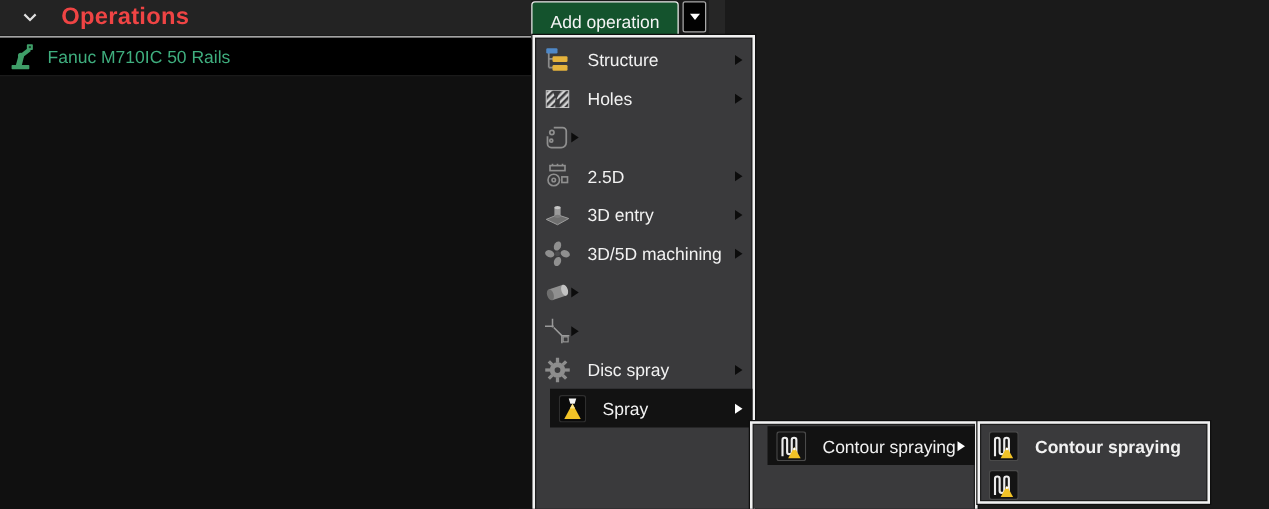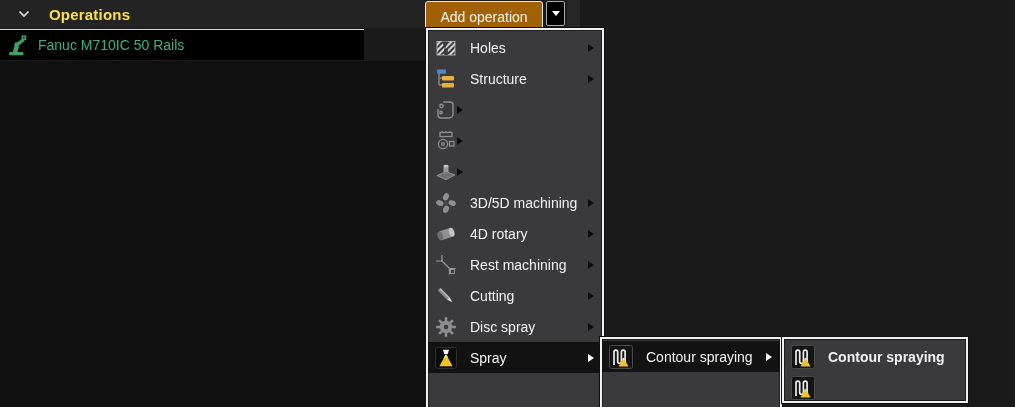--- a/index.html
+++ b/index.html
@@ -5,49 +5,49 @@
   html,body{margin:0;padding:0;}
   body{
     width:1015px;height:407px;overflow:hidden;position:relative;
     background:#1a1a1a;font-family:"Liberation Sans",sans-serif;color:#ededed;
     -webkit-font-smoothing:antialiased;
   }
   .abs{position:absolute;}
   
   .hdr{left:0;top:0;width:425px;height:28px;background:#232323;display:flex;align-items:center;}
   .hdr .chev{margin-left:16px;width:16px;height:16px;display:flex;align-items:center;justify-content:center;}
-  .hdr .ttl{margin-left:17px;font-size:15px;font-weight:bold;color:#fde047;letter-spacing:.2px;}
+  .hdr .ttl{margin-left:17px;font-size:19px;font-weight:bold;color:#ef4444;letter-spacing:.2px;}
   
   .lpanel{left:0;top:61px;width:425px;height:346px;background:#101010;}
   
-  .trow{left:0;top:29px;width:364px;height:31px;background:#000;border-top:1px solid #d8d8d8;
+  .trow{left:0;top:29px;width:425px;height:31px;background:#000;border-top:1px solid #d8d8d8;
         display:flex;align-items:center;box-sizing:border-box;}
   .trow .ric{margin-left:6px;width:24px;height:24px;flex:none;}
   .trow .rlbl{margin-left:8px;font-size:14px;color:#3fae7e;}
   
-  .addbtn{left:425px;top:1px;width:118px;height:32px;background:#a16207;border:1px solid #ececec;
+  .addbtn{left:425px;top:1px;width:118px;height:32px;background:#14532d;border:1px solid #ececec;
           border-radius:3px;box-sizing:border-box;display:flex;align-items:center;justify-content:center;
           font-size:14px;color:#f5f5f5;cursor:default;}
   .arrbtn{left:546px;top:1px;width:19px;height:25px;background:#020202;border:1px solid #a8a8a8;
           border-radius:2px;box-sizing:border-box;display:flex;align-items:center;justify-content:center;}
   .dna{width:0;height:0;border-left:4.5px solid transparent;border-right:4.5px solid transparent;border-top:5px solid #fff;}
   .sliver{left:567px;top:0;width:13px;height:28px;background:#262626;}
   
   .menu{background:#3a3a3c;border:2px solid #f1f1f1;box-sizing:border-box;
         box-shadow:0 0 0 1px #0f0f0f, inset 0 0 0 1px #1e1e1e;padding-top:2px;}
   .menu1{left:426px;top:28px;width:178px;height:384px;}
   .menu2{left:600px;top:337px;width:182px;height:78px;}
   .menu3{left:782px;top:337px;width:186px;height:66px;}
   .mi{height:31px;display:flex;align-items:center;padding:0 8px 0 7px;box-sizing:border-box;}
   .mi .ic{width:22px;height:22px;flex:none;display:flex;align-items:center;justify-content:center;}
   .mi .ic24{width:24px;height:24px;flex:none;display:flex;align-items:center;justify-content:center;}
   .mi .lbl{margin-left:13px;font-size:14px;flex:1;white-space:nowrap;color:#f2f2f2;}
   .mi .lbl.b{font-weight:bold;}
   .arr{width:0;height:0;border-left:6px solid #0c0c0c;border-top:4.5px solid transparent;border-bottom:4.5px solid transparent;flex:none;}
-  .mi.hl{background:#121212;}
+  .mi.hl{background:#121212;margin-left:12px;}
   .mi.hl .arr{border-left-color:#ffffff;}
   .mi.partial{align-items:flex-start;padding-top:6px;}
   svg{display:block;}
 </style>
 </head>
 <body>
 
 <div class="abs hdr">
   <span class="chev">
     <svg width="14" height="14" viewBox="0 0 14 14">
@@ -81,81 +81,83 @@
 <div class="abs arrbtn">
   <span class="dna"></span>
 </div>
 <div class="abs sliver"></div>
 
 <div class="abs menu menu1">
 
   <div class="mi">
     <span class="ic">
       <svg width="22" height="22" viewBox="0 0 22 22">
+        <path d="M4 5v12 M4 10h4 M4 17h4" stroke="#8a8a8a" stroke-width="1.4" fill="none"></path>
+        <rect x="2" y="1.5" width="9" height="4.2" rx="1" fill="#4f88c7"></rect>
+        <rect x="7" y="8" width="12" height="4.6" rx="1" fill="#e5b33c"></rect>
+        <rect x="7" y="15" width="12" height="4.6" rx="1" fill="#e5b33c"></rect>
+      </svg>
+    </span>
+    <span class="lbl">Structure</span>
+    <span class="arr"></span>
+  </div>
+
+  <div class="mi">
+    <span class="ic">
+      <svg width="22" height="22" viewBox="0 0 22 22">
         <defs>
             <pattern id="hp" width="4" height="4" patternTransform="rotate(45)" patternUnits="userSpaceOnUse">
           <rect width="4" height="4" fill="#d2d2d2"></rect>
               <rect width="2" height="4" fill="#3a3a3c"></rect>
             </pattern>
           </defs>
         <rect x="2" y="4.5" width="18" height="13.5" fill="url(#hp)" stroke="#c5c5c5" stroke-width="0.8"></rect>
         <path d="M7 4.5 L10 12 L13 4.5 Z" fill="#3a3a3c"></path>
         <rect x="9.2" y="11.5" width="3.6" height="6.5" fill="#3a3a3c"></rect>
       </svg>
     </span>
     <span class="lbl">Holes</span>
     <span class="arr"></span>
   </div>
 
   <div class="mi">
     <span class="ic">
-      <svg width="22" height="22" viewBox="0 0 22 22">
-        <path d="M4 5v12 M4 10h4 M4 17h4" stroke="#8a8a8a" stroke-width="1.4" fill="none"></path>
-        <rect x="2" y="1.5" width="9" height="4.2" rx="1" fill="#4f88c7"></rect>
-        <rect x="7" y="8" width="12" height="4.6" rx="1" fill="#e5b33c"></rect>
-        <rect x="7" y="15" width="12" height="4.6" rx="1" fill="#e5b33c"></rect>
-      </svg>
-    </span>
-    <span class="lbl">Structure</span>
-    <span class="arr"></span>
-  </div>
-
-  <div class="mi">
-    <span class="ic">
       <svg width="22" height="22" viewBox="0 0 22 22" fill="none" stroke="#8f8f8f" stroke-width="1.4">
         <path d="M8 3h7a3 3 0 0 1 3 3v9a4 4 0 0 1-4 4H6a3 3 0 0 1-3-3v-6"></path>
         <circle cx="6.5" cy="7" r="1.7"></circle>
           <circle cx="6" cy="13.5" r="1.2"></circle>
       </svg>
     </span>
     <span class="arr"></span>
   </div>
 
   <div class="mi">
     <span class="ic">
       <svg width="22" height="22" viewBox="0 0 22 22" fill="none" stroke="#8f8f8f" stroke-width="1.3">
         <rect x="5" y="2.5" width="12" height="4"></rect>
         <path d="M7 2.5V1 M11 2.5V1 M15 2.5V1"></path>
         <circle cx="8" cy="14" r="4.6"></circle>
           <circle cx="8" cy="14" r="1.4"></circle>
         <rect x="14.5" y="11.5" width="4.5" height="4.5"></rect>
       </svg>
     </span>
+    <span class="lbl">2.5D</span>
     <span class="arr"></span>
   </div>
 
   <div class="mi">
     <span class="ic">
       <svg width="22" height="22" viewBox="0 0 22 22">
         <path d="M2 14.5 L11 10.8 L20 13.8 L11 18.8 Z" fill="#6f6f6f" stroke="#9d9d9d" stroke-width="0.8"></path>
         <rect x="8.5" y="5" width="5" height="7" fill="#9a9a9a"></rect>
         <ellipse cx="11" cy="5" rx="2.5" ry="1.3" fill="#c6c6c6"></ellipse>
         <ellipse cx="11" cy="12" rx="2.5" ry="1.3" fill="#7d7d7d"></ellipse>
       </svg>
     </span>
+    <span class="lbl">3D entry</span>
     <span class="arr"></span>
   </div>
 
   <div class="mi">
     <span class="ic">
       <svg width="22" height="22" viewBox="0 0 22 22" fill="#8f8f8f">
         <ellipse cx="11" cy="4.8" rx="2.8" ry="3.8" transform="rotate(22 11 4.8)"></ellipse>
         <ellipse cx="17.2" cy="11" rx="3.8" ry="2.8" transform="rotate(22 17.2 11)"></ellipse>
         <ellipse cx="11" cy="17.2" rx="2.8" ry="3.8" transform="rotate(22 11 17.2)"></ellipse>
         <ellipse cx="4.8" cy="11" rx="3.8" ry="2.8" transform="rotate(22 4.8 11)"></ellipse>
@@ -169,48 +171,33 @@
   <div class="mi">
     <span class="ic">
       <svg width="22" height="22" viewBox="0 0 22 22">
         <g transform="rotate(-18 11 11)">
           <rect x="5" y="6.5" width="12" height="9" fill="#909090"></rect>
           <ellipse cx="17" cy="11" rx="2.6" ry="4.5" fill="#c3c3c3"></ellipse>
           <ellipse cx="5" cy="11" rx="2.6" ry="4.5" fill="#6e6e6e"></ellipse>
         </g>
       </svg>
     </span>
-    <span class="lbl">4D rotary</span>
     <span class="arr"></span>
   </div>
 
   <div class="mi">
     <span class="ic">
       <svg width="22" height="22" viewBox="0 0 22 22" stroke="#9a9a9a" stroke-width="1.2" fill="none">
         <path d="M7 1v7 M1 7h7 M8 8l6.5 6.5 M14.5 14.5h6 M14.5 14.5v6"></path>
         <rect x="15.5" y="15.5" width="4" height="4" stroke-width="0.9"></rect>
       </svg>
     </span>
-    <span class="lbl">Rest machining</span>
-    <span class="arr"></span>
-  </div>
-
-  <div class="mi">
-    <span class="ic">
-      <svg width="22" height="22" viewBox="0 0 22 22">
-        <g transform="rotate(-45 11 11)">
-          <rect x="9.3" y="1.5" width="3.4" height="13" fill="#b5b5b5"></rect>
-          <rect x="9.3" y="1.5" width="1.7" height="13" fill="#878787"></rect>
-          <path d="M9.3 14.5 L11 20 L12.7 14.5 Z" fill="#dcdcdc"></path>
-        </g>
-      </svg>
-    </span>
-    <span class="lbl">Cutting</span>
-    <span class="arr"></span>
-  </div>
+    <span class="arr"></span>
+  </div>
+
 
   <div class="mi">
     <span class="ic">
       <svg width="22" height="22" viewBox="0 0 22 22" fill="#8d8d8d">
         <circle cx="11" cy="11" r="6.2"></circle>
         <g>
           <rect x="9.7" y="1.2" width="2.6" height="4"></rect>
           <rect x="9.7" y="1.2" width="2.6" height="4" transform="rotate(45 11 11)"></rect>
           <rect x="9.7" y="1.2" width="2.6" height="4" transform="rotate(90 11 11)"></rect>
           <rect x="9.7" y="1.2" width="2.6" height="4" transform="rotate(135 11 11)"></rect>

